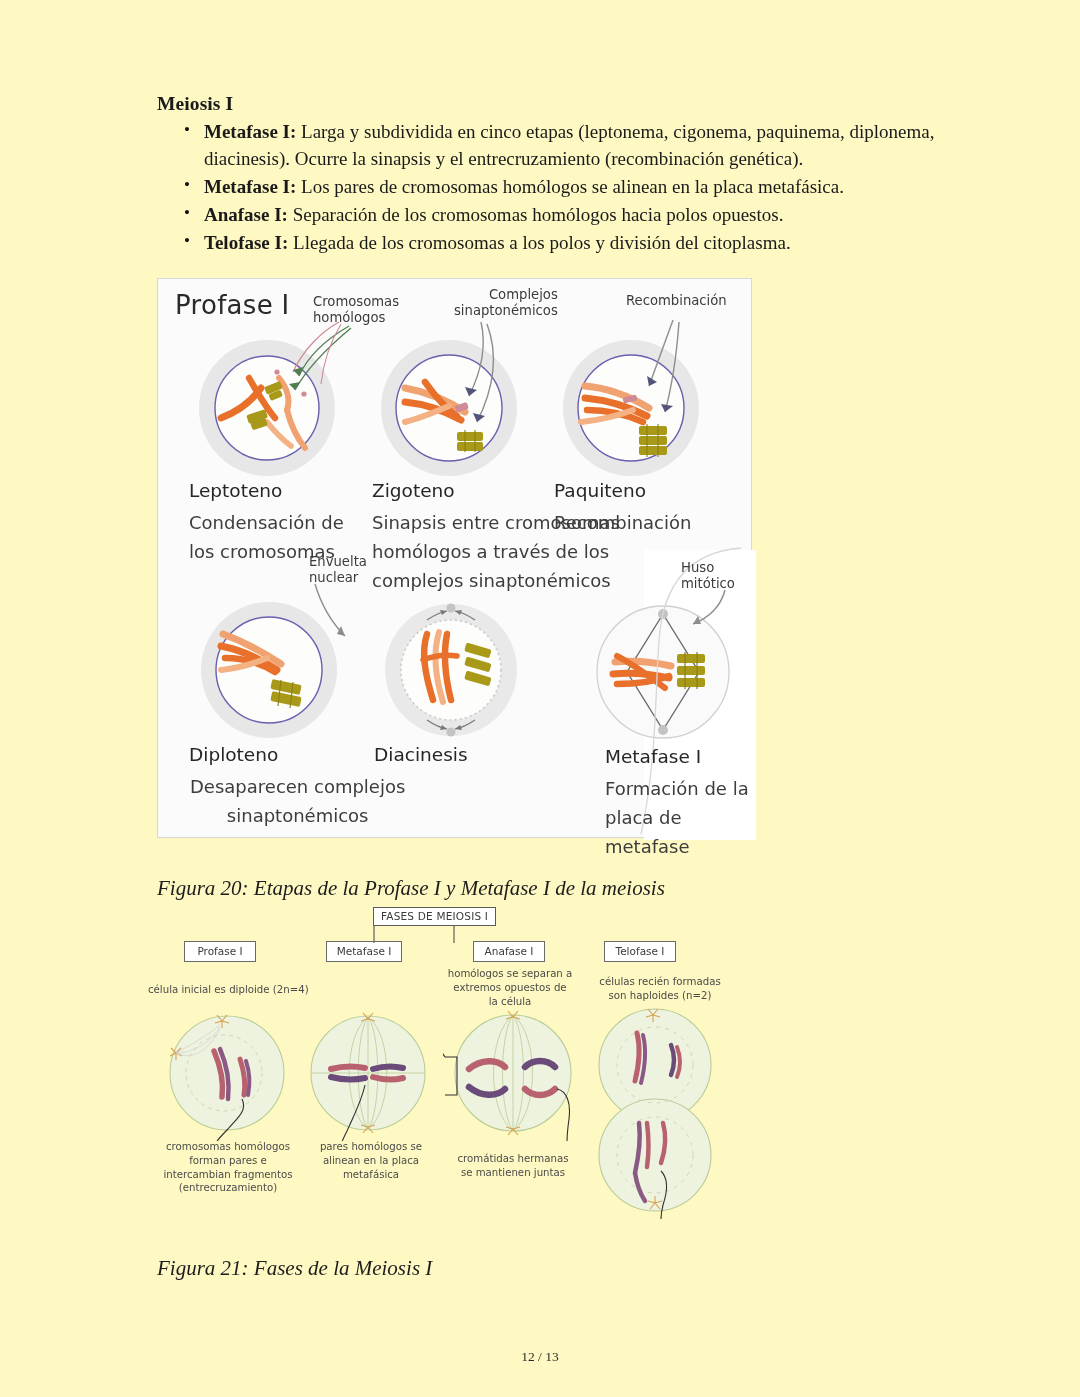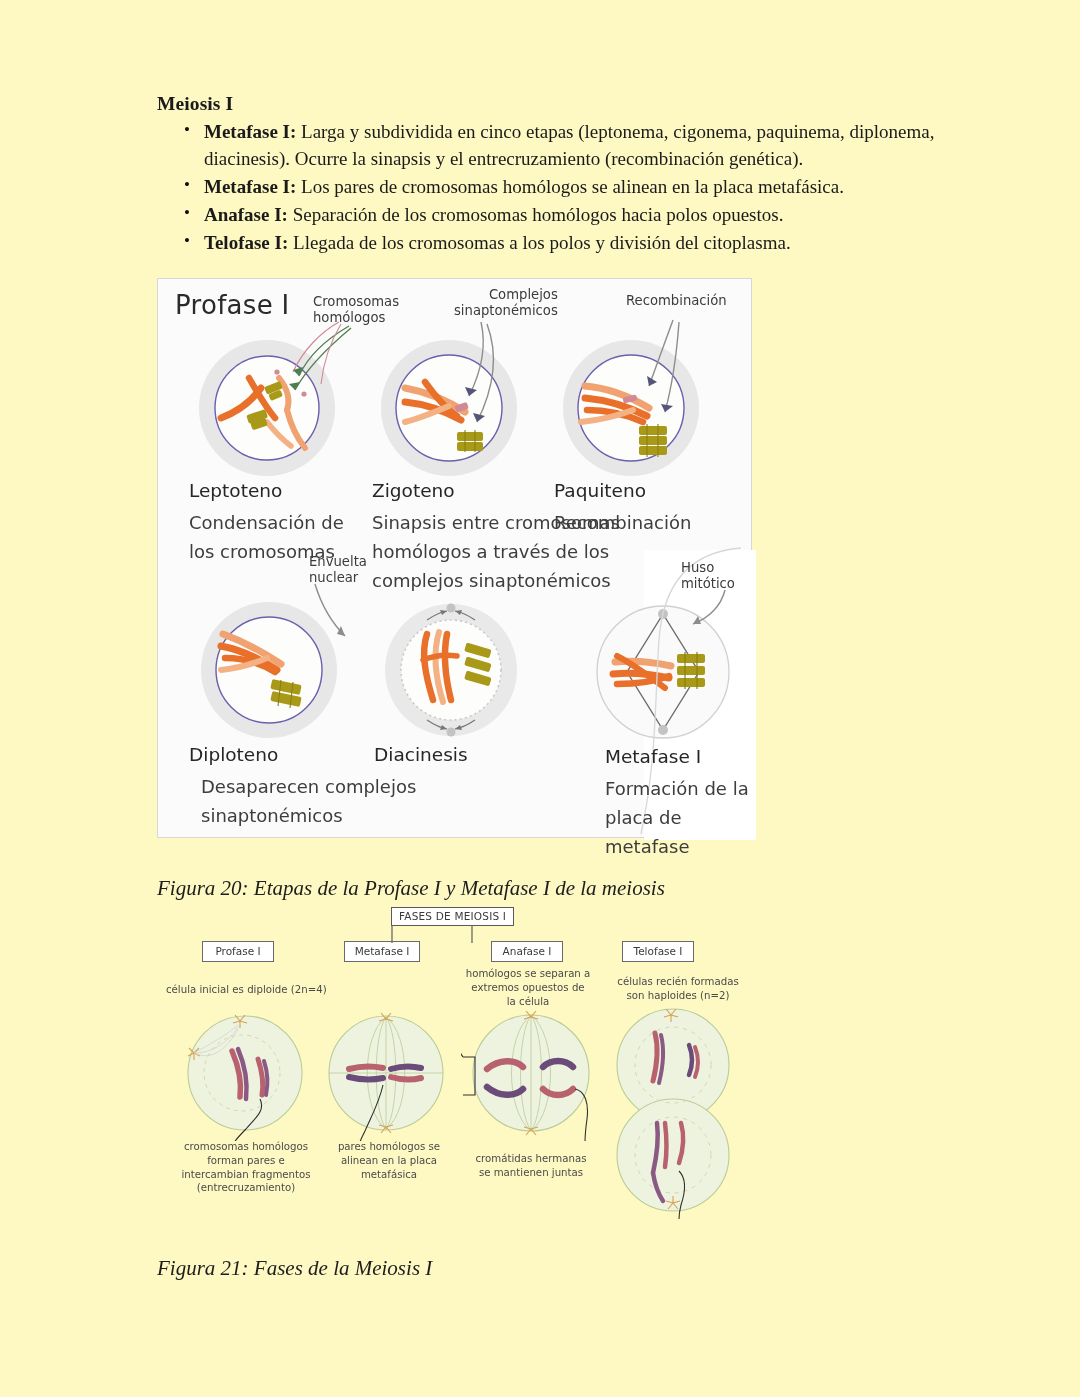--- a/index.html
+++ b/index.html
@@ -129,21 +129,21 @@
     left: 157px;
     font-family: "Liberation Serif", serif;
     font-style: italic;
     font-size: 21px;
     color: #1d1d1d;
   }
 
   
   #figure21 {
     position: absolute;
-    left: 166px;
+    left: 148px;
     top: 903px;
     width: 620px;
     height: 325px;
   }
   .f21-titlebox {
     position: absolute;
     font-family: "DejaVu Sans", sans-serif;
     font-size: 10.5px;
     color: #3a3a3a;
     border: 1.4px solid #5a5a5a;
@@ -407,21 +407,21 @@
         <line x1="114" y1="60" x2="114" y2="97"></line>
       </g>
     </svg>
 
     <svg class="arrow-svg" style="left:520px;top:306px;" width="70" height="60" viewBox="0 0 70 60">
       <path d="M48 6 C44 22,32 34,16 40" stroke="#8d8d8d" stroke-width="1.4" fill="none"></path>
       <polygon points="16,40 24,40 21,32" fill="#8d8d8d"></polygon>
     </svg>
 
     <div class="stage-name" style="left:32px;top:466px;">Diploteno</div>
-    <div class="stage-desc" style="left:44px;top:494px;">Desaparecen complejos
+    <div class="stage-desc" style="left:33px;top:494px;text-align:center;">Desaparecen complejos
 sinaptonémicos</div>
 
     <div class="stage-name" style="left:217px;top:466px;">Diacinesis</div>
 
     <div class="stage-name" style="left:448px;top:468px;">Metafase I</div>
     <div class="stage-desc" style="left:448px;top:496px;">Formación de la
 placa de metafase</div>
   </div>
 
   <div class="caption" style="top:876px;">Figura 20: Etapas de la Profase I y Metafase I de la meiosis</div>
@@ -546,13 +546,14 @@
 (entrecruzamiento)</div>
     <div class="f21-note" style="left:155px;top:237px;width:136px;">pares homólogos se
 alinean en la placa
 metafásica</div>
     <div class="f21-note" style="left:290px;top:249px;width:150px;">cromátidas hermanas
 se mantienen juntas</div>
   </div>
 
   <div class="caption" style="top:1256px;">Figura 21: Fases de la Meiosis I</div>
 
+  <div class="pageno">12 / 13</div>
 </div>
 
 </body></html>

